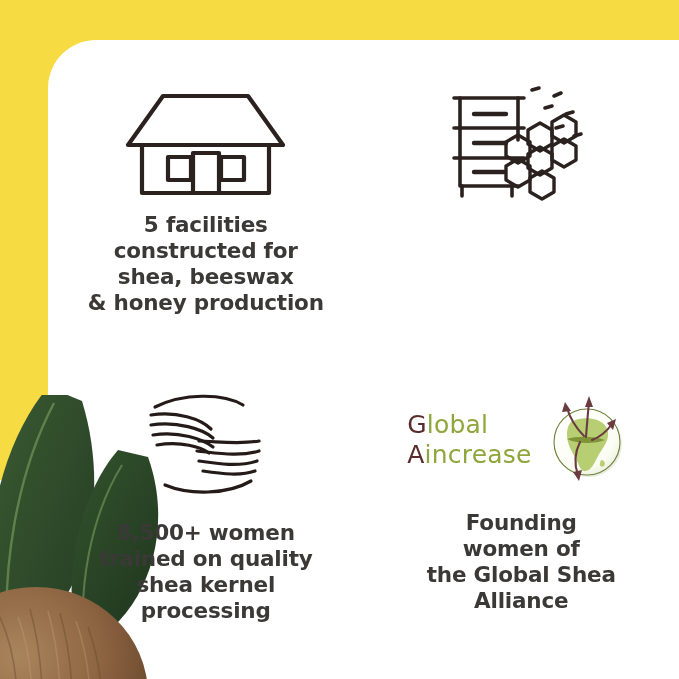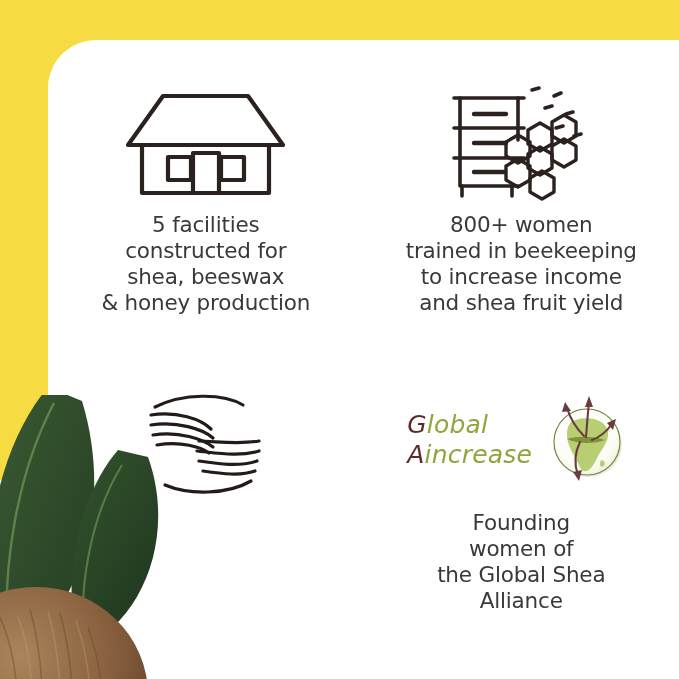--- a/index.html
+++ b/index.html
@@ -63,28 +63,28 @@
     padding-top:44px;
     box-sizing:border-box;
   }
   .cell.r2{padding-top:26px;}
   .icon-wrap{
     height:118px;
     display:flex;
     align-items:center;
     justify-content:center;
   }
-  .icon-wrap.logo{height:108px;font-style:italic;}
+  .icon-wrap.logo{height:108px;}
   .caption{
     margin-top:10px;
     text-align:center;
     color:#3B3937;
     font-size:21.5px;
     line-height:26px;
-    font-weight:400;
+    font-weight:700;
     letter-spacing:-0.2px;
     font-family:"DejaVu Sans", sans-serif;
     white-space:pre-line;
     max-width:310px;
   }
   .cell.r2 .caption{margin-top:16px;}
 
   
   .gsa{
     position:relative;
@@ -221,24 +221,20 @@
           <g stroke="#2B211E" stroke-width="3.6" stroke-linecap="round">
             <path d="M86 6 L93 4"></path>
             <path d="M108 12 L115 9"></path>
             <path d="M99 24 L106 22"></path>
             <path d="M120 30 L127 28"></path>
             <path d="M110 44 L117 42"></path>
             <path d="M128 52 L135 50"></path>
           </g>
         </svg>
       </div>
-      <div class="caption">800+ women
-trained in beekeeping
-to increase income
-and shea fruit yield</div>
     </div>
 
     <div class="cell r2">
       <div class="icon-wrap">
         <svg width="130" height="108" viewBox="0 0 130 108">
           <g fill="none" stroke="#241B19" stroke-width="3.2" stroke-linecap="round">
 
             <path d="M14 16 C 42 2, 82 2, 102 14"></path>
             <path d="M10 24 C 36 20, 60 28, 70 38"></path>
             <path d="M10 34 C 36 30, 62 38, 72 47"></path>
@@ -246,20 +242,24 @@
             <path d="M16 54 C 40 50, 60 56, 68 62"></path>
 
             <path d="M58 50 C 74 50, 96 54, 118 50"></path>
             <path d="M56 60 C 76 62, 98 66, 118 60"></path>
             <path d="M58 70 C 78 73, 98 76, 116 70"></path>
             <path d="M62 80 C 82 83, 100 85, 114 80"></path>
             <path d="M24 94 C 48 104, 86 104, 110 90"></path>
           </g>
         </svg>
       </div>
+      <div class="caption">8,500+ women
+trained on quality
+shea kernel
+processing</div>
     </div>
 
     <div class="cell r2">
       <div class="icon-wrap logo">
         <div class="gsa">
           <div class="gsa-words">
             <div>
               <span class="dk">G</span><span class="gn">lobal</span>
             </div>
             <div>

